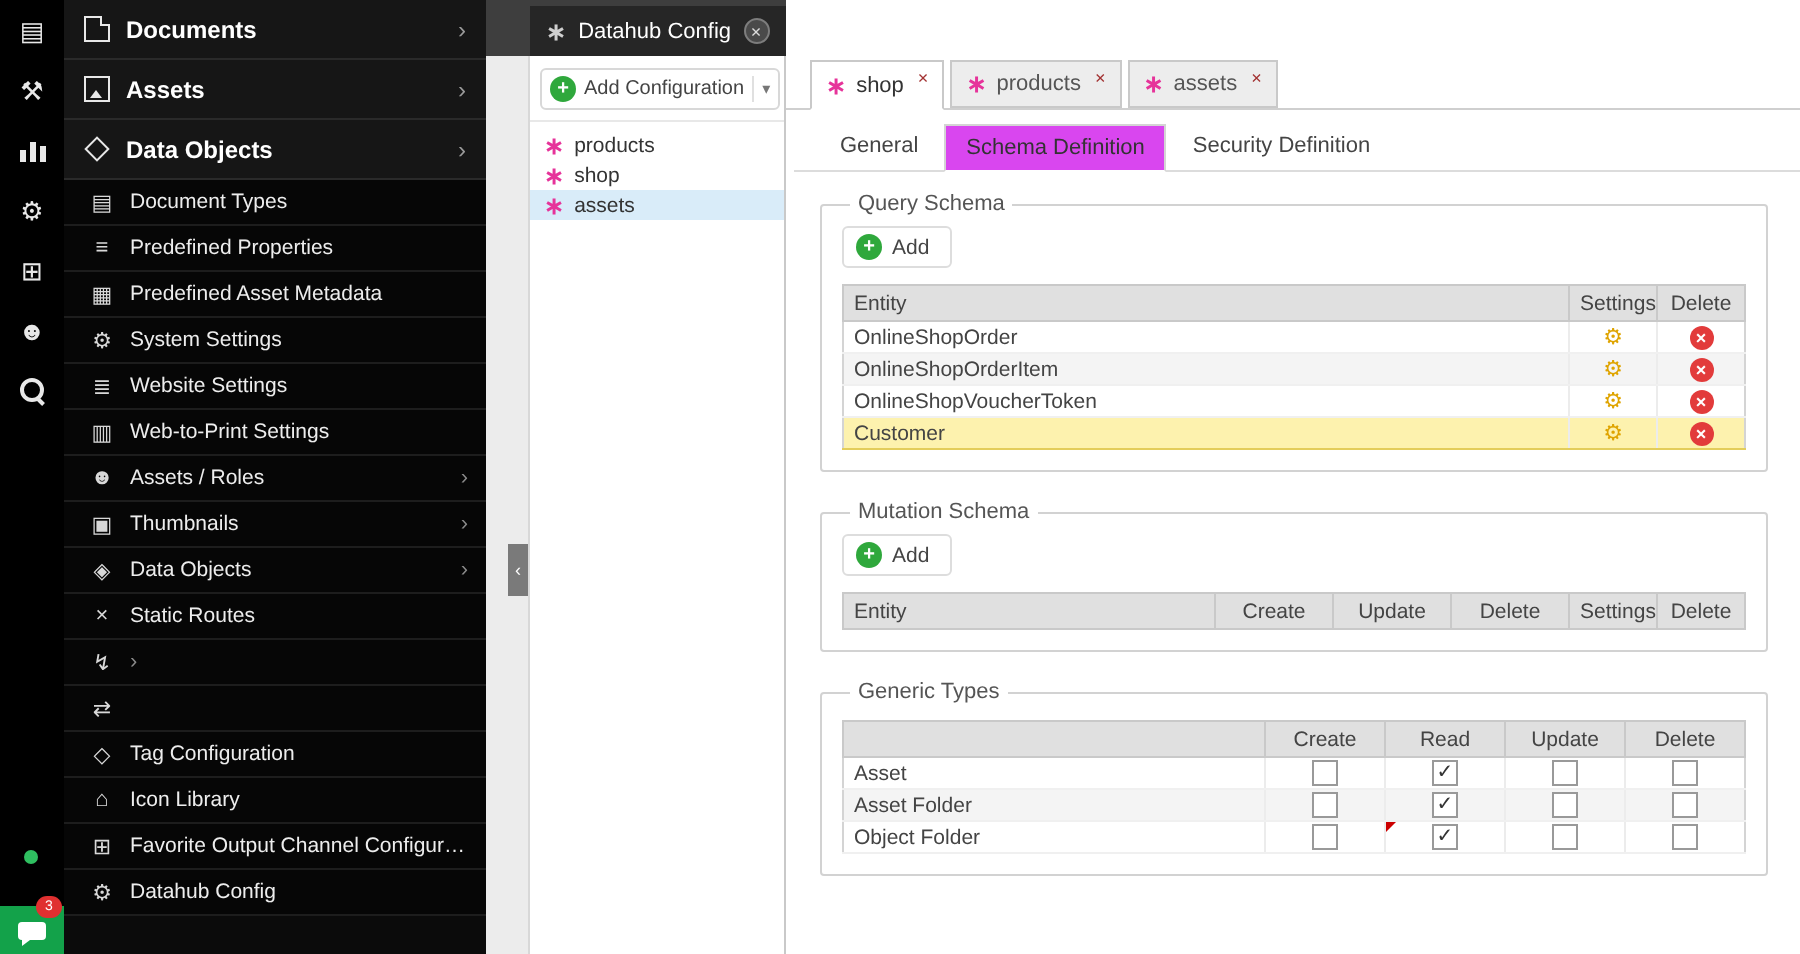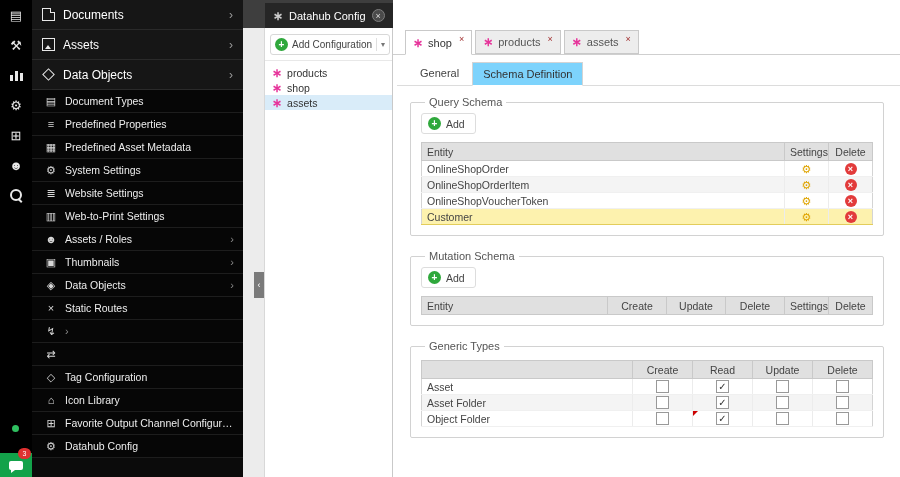--- a/index.html
+++ b/index.html
@@ -28,21 +28,21 @@
   #sidebar{position:absolute;left:32px;top:0;width:211px;height:477px;background:#0b0b0b;}
   .side-header{height:29px;display:flex;align-items:center;gap:8px;padding:0 10px;background:#161616;
                border-bottom:1px solid #2a2a2a;color:#fff;font-size:12px;cursor:pointer;}
   .hicon{width:13px;height:13px;border:1px solid #e8e8e8;position:relative;flex:0 0 auto;box-sizing:border-box;}
   .hicon.page::after{content:'';position:absolute;right:-1px;top:-1px;width:4px;height:4px;background:#161616;
                      border-left:1px solid #e8e8e8;border-bottom:1px solid #e8e8e8;}
   .hicon.image::after{content:'';position:absolute;left:2px;bottom:1px;width:0;height:0;
                       border-left:3px solid transparent;border-right:3px solid transparent;
                       border-bottom:4px solid #e8e8e8;}
   .hicon.cube{width:9px;height:9px;transform:rotate(45deg);margin:1px 2px;}
-  .hlabel{flex:1;font-weight:400;white-space:nowrap;overflow:hidden;}
+  .hlabel{flex:1;font-weight:700;white-space:nowrap;overflow:hidden;}
   .harrow{color:#9a9a9a;font-size:12px;}
   .side-item{height:22px;display:flex;align-items:center;gap:7px;padding:0 9px 0 12px;background:#060606;
              border-bottom:1px solid #1d1d1d;color:#ededed;font-size:10.5px;cursor:pointer;}
   .sicon{width:14px;text-align:center;color:#d8d8d8;font-size:11px;flex:0 0 auto;}
   .slabel{flex:1;white-space:nowrap;overflow:hidden;text-overflow:ellipsis;}
   .sarrow{color:#8a8a8a;font-size:11px;}
 
   
   #top-strip{position:absolute;left:243px;top:0;width:150px;height:28px;background:#3e3e3e;}
   .editor-tab{position:absolute;left:22px;top:3px;height:25px;display:flex;align-items:center;gap:6px;
@@ -82,21 +82,21 @@
             border:1px solid #c9c9c9;background:#ededed;cursor:pointer;box-sizing:border-box;}
   .main-tab.active{background:#fff;border-bottom:1px solid #fff;margin-bottom:-1px;height:25px;z-index:2;}
   .tab-icon{color:#e6339a;font-size:12px;font-weight:700;line-height:1;}
   .tab-label{font-size:11px;color:#555;}
   .main-tab.active .tab-label{color:#333;}
   .tab-x{color:#a33333;font-size:9px;margin-left:2px;align-self:flex-start;margin-top:3px;cursor:pointer;}
 
   #subtabs{position:absolute;left:4px;top:55px;width:507px;height:31px;border-bottom:1px solid #dcdcdc;
            display:flex;align-items:flex-end;gap:2px;padding-left:12px;box-sizing:border-box;}
   .subtab{font-size:11px;color:#444;padding:5px 10px;border:1px solid transparent;cursor:pointer;}
-  .subtab.active{position:relative;border:1px solid #d4d4d4;border-bottom:1px solid #fff;background:#7dd3fc;
+  .subtab.active{position:relative;border:1px solid #d4d4d4;border-bottom:1px solid #fff;background:#d946ef;
                  margin-bottom:-1px;z-index:2;color:#333;}
 
   #content{position:absolute;left:0;top:86px;width:507px;height:391px;padding:10px 16px 0 17px;
            box-sizing:border-box;overflow:hidden;}
   fieldset{border:1px solid #d2d2d2;border-radius:2px;margin:0 0 14px 0;padding:2px 10px 10px 10px;}
   legend{font-size:11px;color:#555;padding:0 4px;margin-left:4px;}
   .add-btn{display:inline-flex;align-items:center;gap:5px;border:1px solid #ddd;border-radius:3px;
            background:#fff;padding:3px 10px 3px 6px;font-size:10.5px;color:#444;margin:3px 0 8px 0;cursor:pointer;}
 
   table{width:100%;border-collapse:collapse;font-size:10.5px;color:#444;table-layout:fixed;
@@ -299,20 +299,21 @@
         </div>
         <div class="main-tab">
           <span class="tab-icon">∗</span>
           <span class="tab-label">assets</span>
           <span class="tab-x">×</span>
         </div>
       </div>
     <div id="subtabs">
         <div class="subtab">General</div>
         <div class="subtab active">Schema Definition</div>
+        <div class="subtab">Security Definition</div>
       </div>
 
     <div id="content">
 
       <fieldset>
         <legend>Query Schema</legend>
         <div class="add-btn">
           <span class="plus-circle">+</span>
           <span>Add</span>
         </div>

